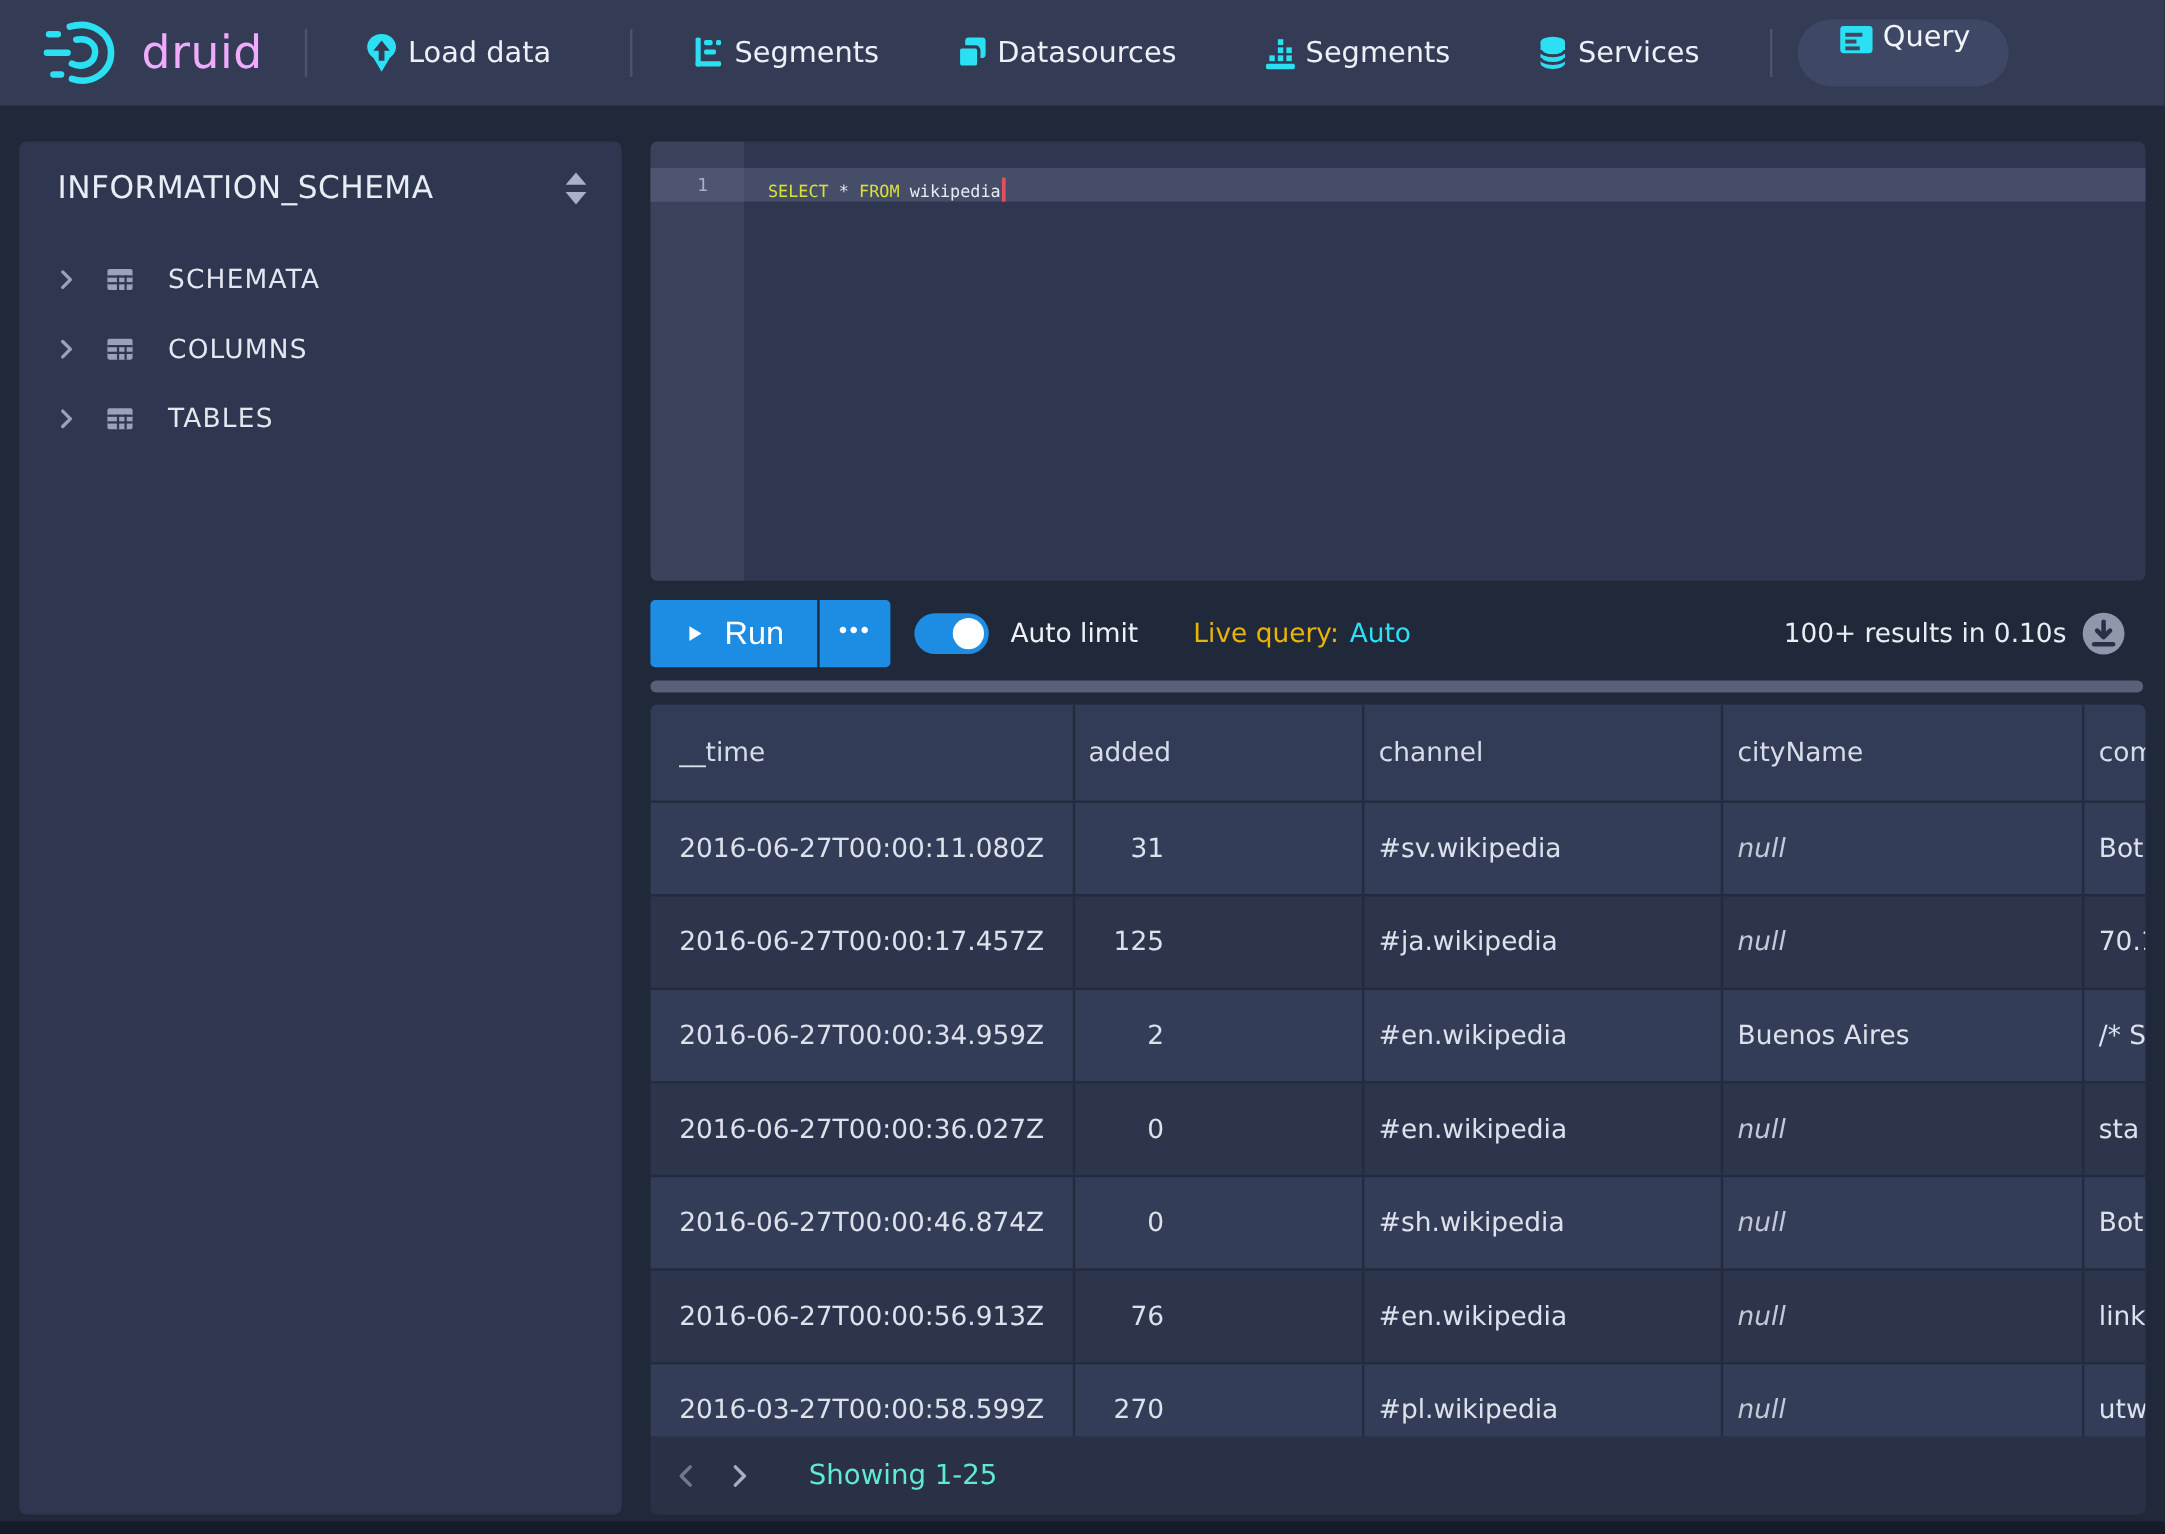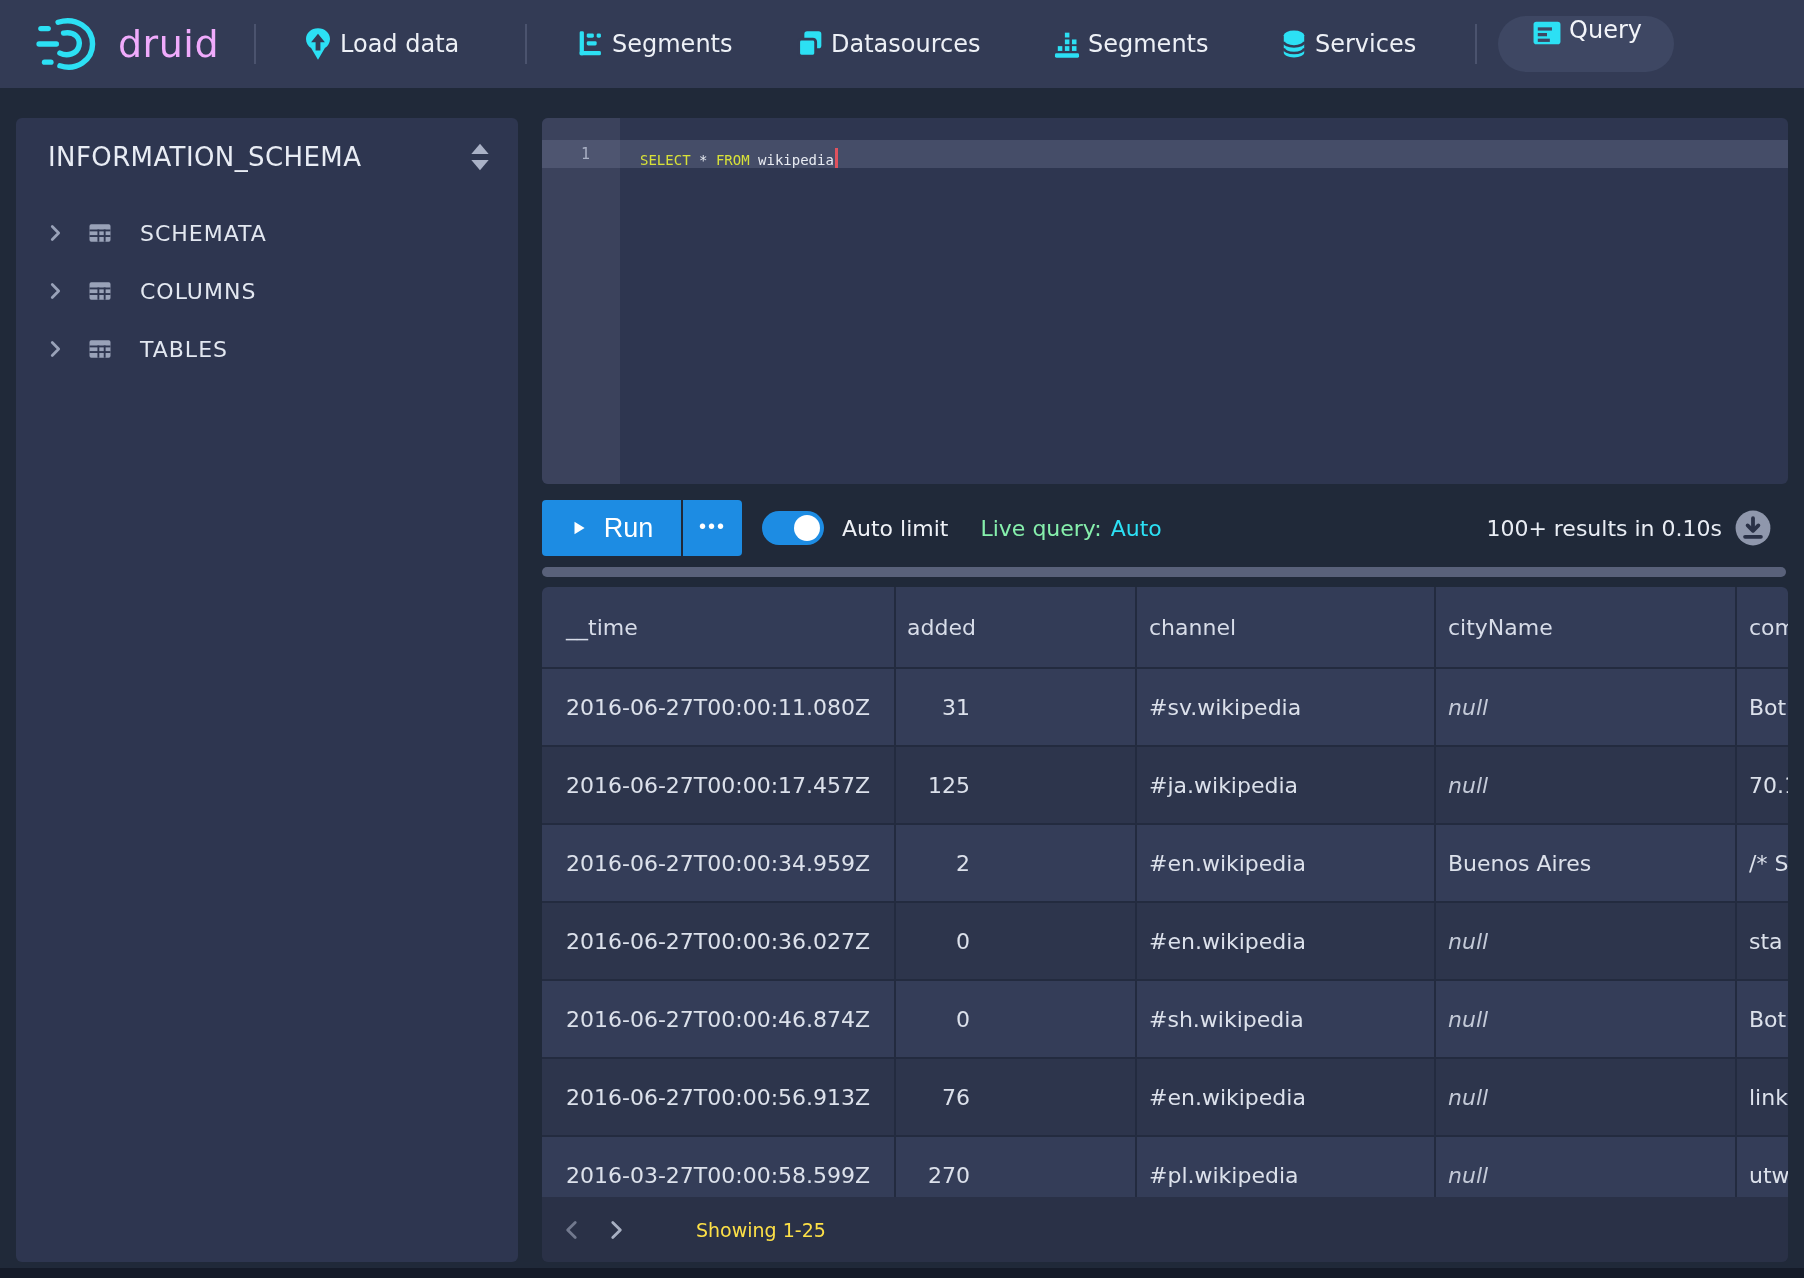--- a/index.html
+++ b/index.html
@@ -63,21 +63,21 @@
 
   
   .runrow{position:absolute;left:542px;top:500px;width:1246px;height:56px;display:flex;align-items:center}
   .btn-group{display:flex;gap:2px;height:56px}
   .btn{background:var(--blue);border:none;display:flex;align-items:center;justify-content:center;cursor:pointer;color:#fff}
   .btn-run{width:139px;border-radius:4px 0 0 4px;gap:16px;font-size:27px;font-family:Liberation Sans, sans-serif}
   .btn-more{width:59px;border-radius:0 4px 4px 0;font-size:20px;letter-spacing:2px;padding-bottom:4px}
   .switch{margin-left:20px;width:62px;height:34px;border-radius:17px;background:var(--blue);position:relative;cursor:pointer}
   .knob{position:absolute;right:4px;top:4px;width:26px;height:26px;border-radius:50%;background:#fff}
   .lbl-autolimit{margin-left:18px;font-size:22px;color:#EEF1F6}
-  .lbl-livequery{margin-left:32px;font-size:22px;color:#86efac}
+  .lbl-livequery{margin-left:46px;font-size:22px;color:#eab308}
   .lbl-livequery-val{margin-left:9px;font-size:22px;color:var(--cyan);cursor:pointer}
   .run-spacer{flex:1}
   .results-summary{font-size:22px;color:#E9EDF4}
   .dl-btn{margin-left:12px;margin-right:16px;display:flex;cursor:pointer}
 
   
   .hscroll{position:absolute;left:542px;top:567px;width:1244px;height:10px;border-radius:5px;background:#59617A;cursor:pointer}
 
   
   .results{position:absolute;left:542px;top:587px;width:1246px;height:675px;background:var(--tablepanel);border-radius:6px;overflow:hidden}
@@ -94,21 +94,21 @@
   .c-added{width:241px;justify-content:flex-end;padding-right:165px}
   .th.c-added{justify-content:flex-start;padding-left:11px;padding-right:12px}
   .c-channel{width:299px}
   .c-city{width:301px}
   .c-comment{flex:1;border-right:none;padding-right:0}
   .is-null{font-style:italic;color:#C3C9D7}
   .tfoot{position:absolute;left:0;right:0;bottom:0;height:65px;background:var(--tablepanel);
       display:flex;align-items:center;border-radius:0 0 6px 6px}
   .pg-btn{display:flex;align-items:center;justify-content:center;width:44px;height:44px;cursor:pointer}
   .pg-prev{margin-left:8px;opacity:.75}
-  .showing{margin-left:58px;font-size:19px;color:#fde047}
+  .showing{margin-left:36px;font-size:23px;color:#5eead4}
 
   .window-edge{position:absolute;left:0;bottom:0;width:1804px;height:10px;background:#151B29}
 </style>
 </head>
 <body>
 
 <header class="navbar">
 
   <div class="nav-abs logo" style="left:36px">
     <svg width="66" height="58" viewBox="0 0 72 64" fill="none" stroke="#2CE0F4" stroke-width="6" stroke-linecap="round">

